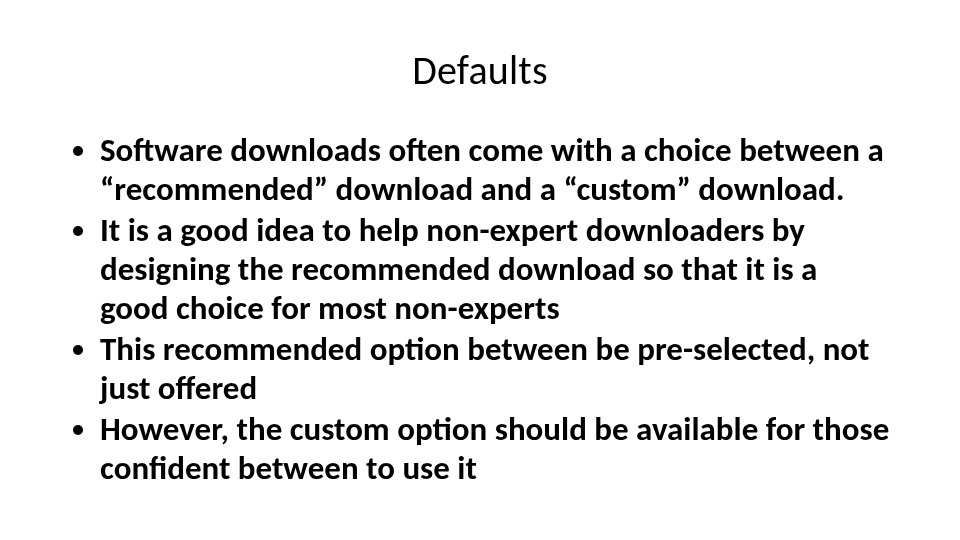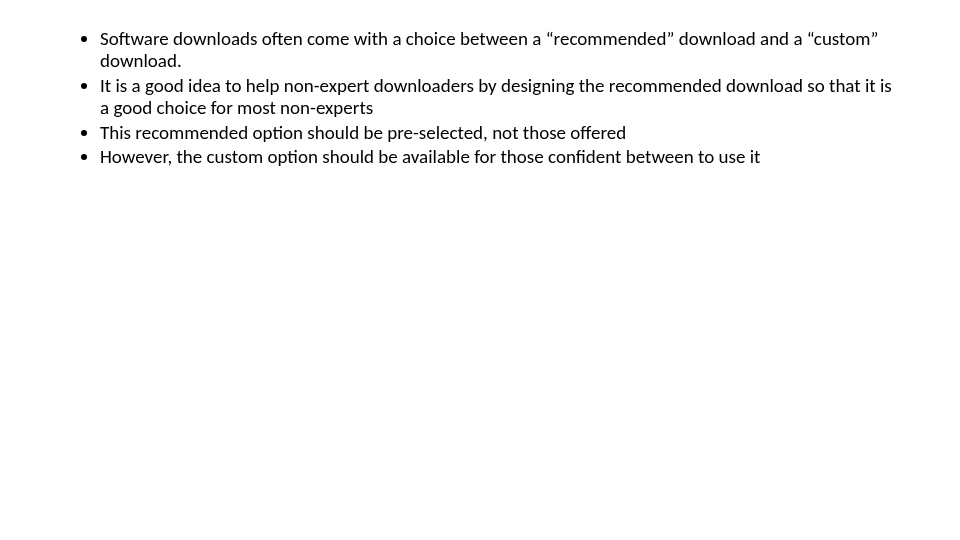--- a/index.html
+++ b/index.html
@@ -23,29 +23,30 @@
     font-weight: 400;
     margin: 18px 0 36px 0;
     letter-spacing: 0.2px;
   }
   ul.bullets {
     list-style: disc;
     margin: 0;
     padding-left: 40px;
   }
   ul.bullets li {
-    font-size: 19px;
+    font-size: 33px;
     line-height: 1.18;
     margin: 0 8px 2px 0;
-    font-weight: 400;
+    font-weight: 700;
   }
 </style>
 </head>
 <body>
 
 <div class="slide">
+  <h1 class="title">Defaults</h1>
   <ul class="bullets">
     <li>Software downloads often come with a choice between a “recommended” download and a “custom” download.</li>
     <li>It is a good idea to help non-expert downloaders by designing the recommended download so that it is a good choice for most non-experts</li>
-    <li>This recommended option should be pre-selected, not those offered</li>
+    <li>This recommended option between be pre-selected, not just offered</li>
     <li>However, the custom option should be available for those confident between to use it</li>
   </ul>
 </div>
 
 </body></html>

